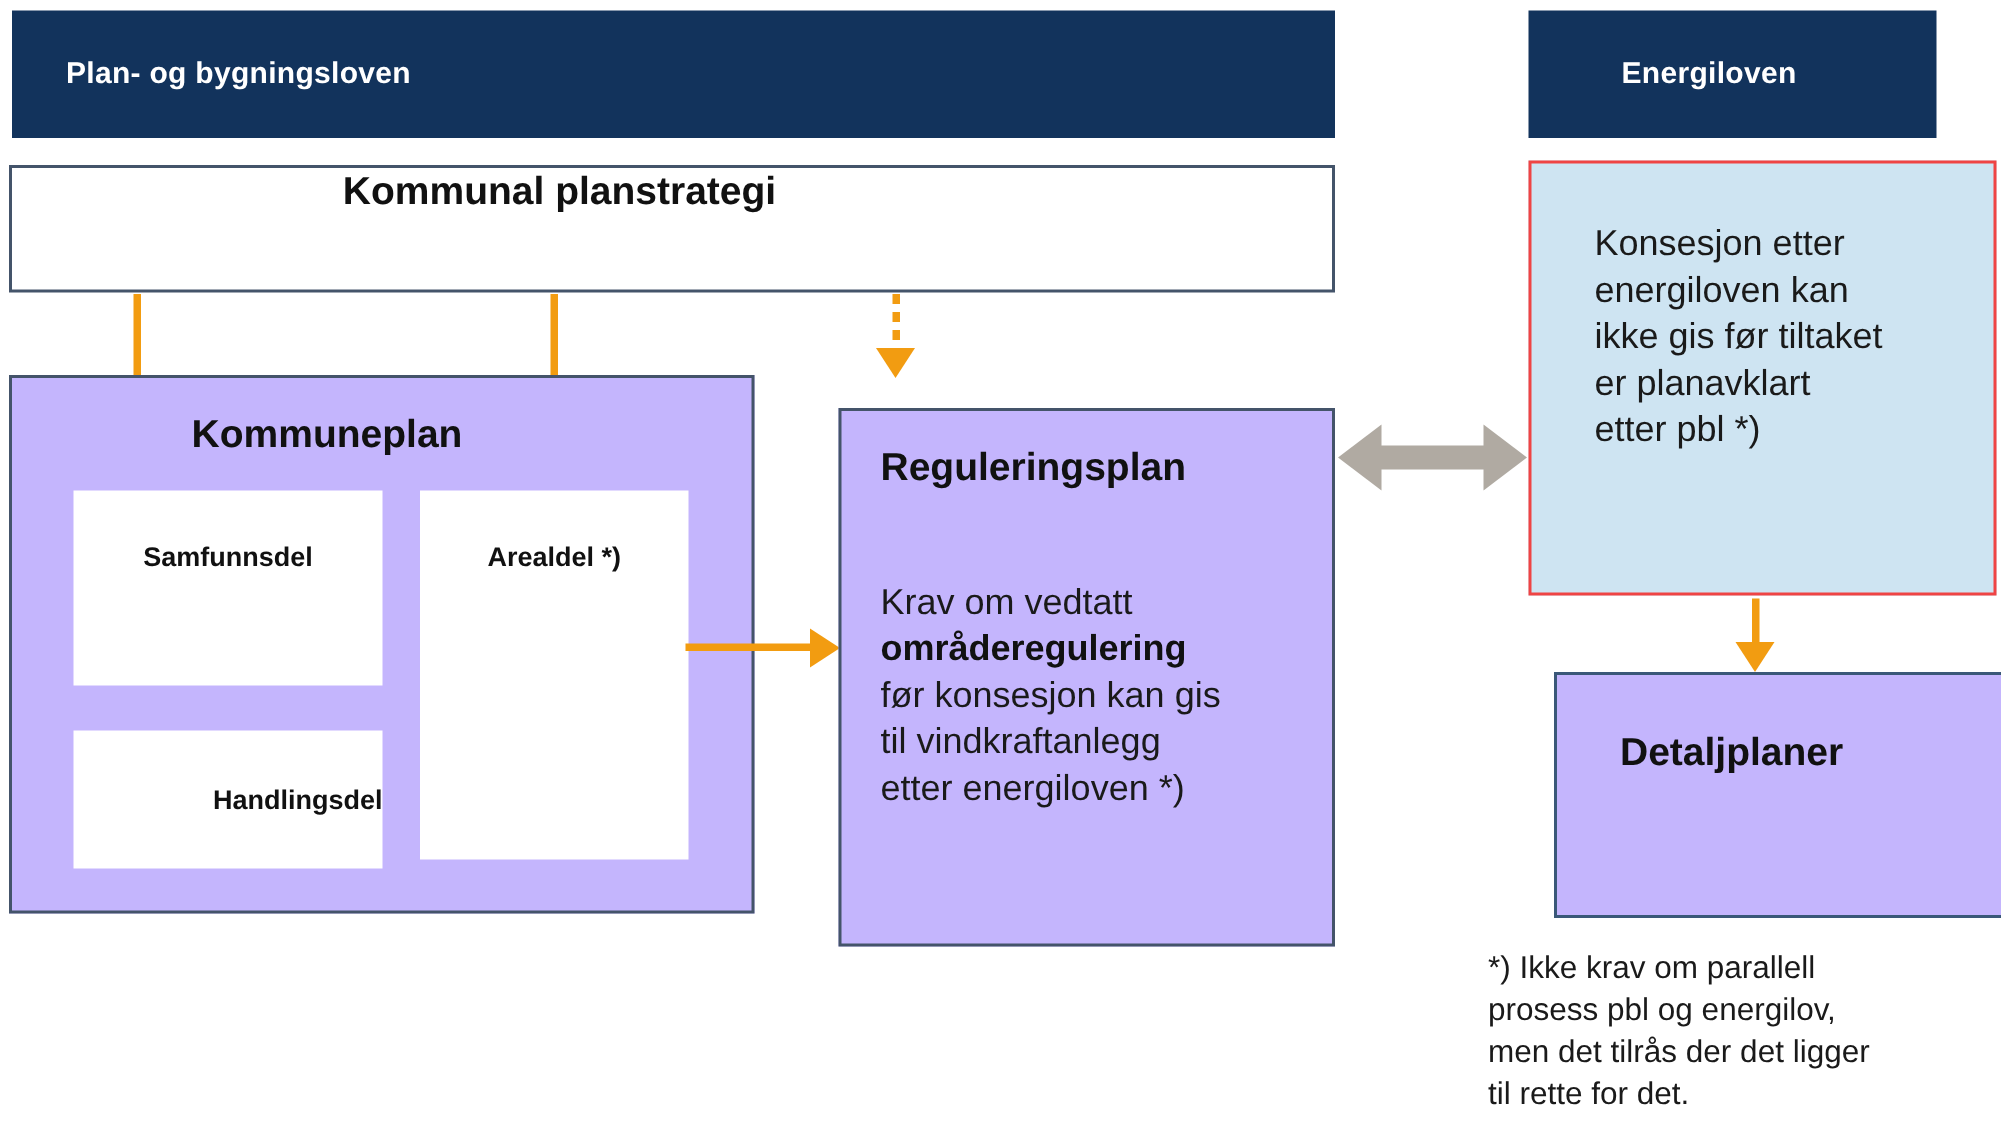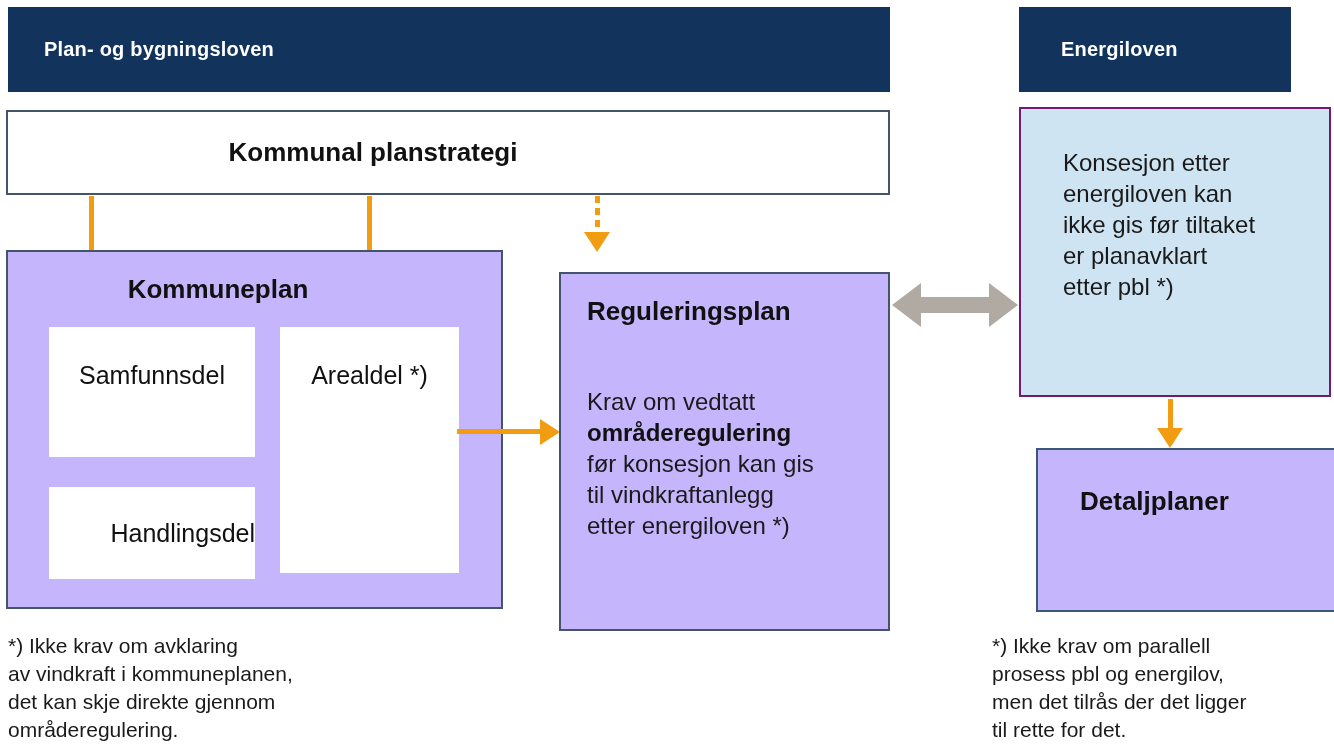--- a/index.html
+++ b/index.html
@@ -5,49 +5,49 @@
   html,body{margin:0;padding:0;background:#ffffff;}
   body{font-family:"Liberation Sans","DejaVu Sans",sans-serif;}
   #stage{position:relative;width:1334px;height:747px;background:#ffffff;overflow:hidden;}
 
   .abs{position:absolute;box-sizing:border-box;}
 
   
   .law-header{background:#12335C;color:#ffffff;display:flex;align-items:center;
     font-size:20px;font-weight:700;letter-spacing:.2px;}
   #header-left{left:8px;top:7px;width:882px;height:85px;padding-left:36px;}
-  #header-right{left:1019px;top:7px;width:272px;height:85px;padding-left:42px;}
+  #header-right{left:1019px;top:7px;width:272px;height:85px;padding-left:62px;}
 
   
   #strategi-box{left:6px;top:110px;width:884px;height:85px;background:#ffffff;
-    border:2px solid #44546A;display:flex;align-items:center;justify-content:center;
+    border:2px solid #44546A;display:flex;align-items:flex-start;justify-content:center;
     padding-right:150px;font-size:26px;font-weight:700;color:#111;}
 
   
   .gray-box{background:#c4b5fd;border:2px solid #44546A;}
   #kommuneplan-box{left:6px;top:250px;width:497px;height:359px;}
   #kommuneplan-title{margin-top:22px;text-align:center;padding-right:73px;
     font-size:26px;font-weight:700;color:#111;}
   .white-box{position:absolute;background:#ffffff;box-sizing:border-box;
-    font-size:25px;font-weight:400;color:#111;text-align:center;}
+    font-size:18px;font-weight:700;color:#111;text-align:center;}
   #samfunnsdel-box{left:41px;top:75px;width:206px;height:130px;padding-top:34px;}
   #arealdel-box{left:272px;top:75px;width:179px;height:246px;padding-top:34px;}
   #handlingsdel-box{left:41px;top:235px;width:206px;height:92px;display:flex;
     align-items:center;justify-content:flex-end;padding-top:0;}
 
   
   #reguleringsplan-box{left:559px;top:250px;width:331px;height:359px;margin-top:22px;}
   #reguleringsplan-title{margin:22px 0 0 26px;font-size:26px;font-weight:700;color:#111;}
   #reguleringsplan-body{position:absolute;left:26px;top:112px;width:292px;
     font-size:24px;line-height:31px;color:#1a1a1a;}
   .bold-line{font-weight:700;color:#111;}
 
   
   #konsesjon-box{left:1019px;top:107px;width:312px;height:290px;background:#CEE4F2;
-    border:2px solid #701a75;}
+    border:2px solid #ef4444;}
   #konsesjon-text{margin:38px 16px 0 42px;font-size:24px;line-height:31px;color:#1a1a1a;}
   #detaljplaner-box{left:1019px;top:448px;width:312px;height:164px;border-color:#3A5878;margin-left:17px;}
   #detaljplaner-label{margin:36px 0 0 42px;font-size:26px;font-weight:700;color:#111;}
 
   
   .footnote{top:632px;font-size:21px;line-height:28px;color:#1a1a1a;}
   #footnote-1{left:8px;}
   #footnote-2{left:559px;}
   #footnote-3{left:992px;}
 
@@ -149,26 +149,20 @@
 
   <div>
     <div class="o-line-v" style="left:1168px;top:399px;height:31px;"></div>
     <div class="o-head-down" style="left:1157px;top:428px;"></div>
   </div>
 
   <div id="detaljplaner-box" class="abs gray-box">
     <div id="detaljplaner-label">Detaljplaner</div>
   </div>
 
-  <div id="footnote-1" class="abs footnote">
-    <div>*) Ikke krav om avklaring</div>
-    <div>av vindkraft i kommuneplanen,</div>
-    <div>det kan skje direkte gjennom</div>
-    <div>områderegulering.</div>
-  </div>
   <div id="footnote-3" class="abs footnote">
     <div>*) Ikke krav om parallell</div>
     <div>prosess pbl og energilov,</div>
     <div>men det tilrås der det ligger</div>
     <div>til rette for det.</div>
   </div>
 
 </div>
 
 </body></html>

